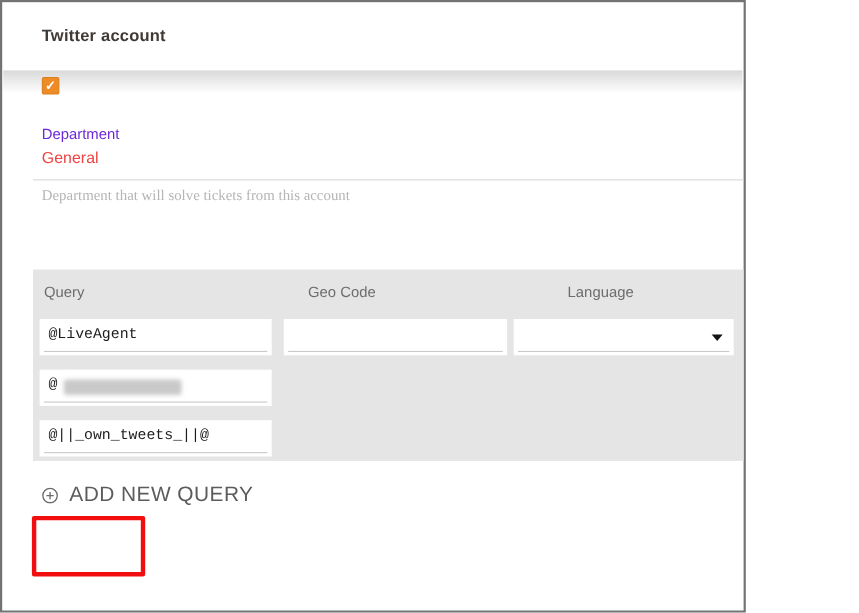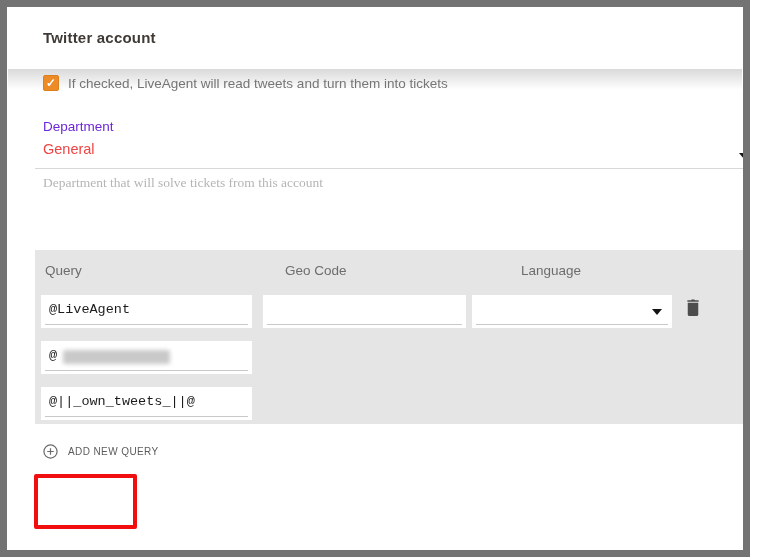--- a/index.html
+++ b/index.html
@@ -1,17 +1,17 @@
 <!DOCTYPE html>
 <html><head>
 <meta charset="utf-8">
 <style>
   html,body{margin:0;padding:0;background:#fff;}
   body{width:781px;height:557px;font-family:"Liberation Sans",sans-serif;-webkit-font-smoothing:antialiased;}
-  .dialog{position:relative;width:750px;height:557px;background:#fff;border:7px solid #737373;box-sizing:border-box;overflow:hidden;}
+  .dialog{position:relative;width:678px;height:557px;background:#fff;border:2px solid #737373;box-sizing:border-box;overflow:hidden;}
 
   .title{position:absolute;left:36px;top:22px;font-size:15px;font-weight:bold;color:#403a36;letter-spacing:.2px;}
   .close{position:absolute;left:744px;top:21px;width:22px;height:22px;font-size:17px;line-height:22px;text-align:center;color:#68727f;cursor:pointer;}
 
   .header-shadow{position:absolute;left:1px;right:1px;top:62px;height:21px;
     background:linear-gradient(to bottom,rgba(0,0,0,.15),rgba(0,0,0,0));pointer-events:none;}
 
   .cb-row{position:absolute;left:36px;top:68px;display:flex;align-items:center;}
   .checkbox{width:16px;height:16px;background:#ED8C26;border:1px solid #dd7f1d;border-radius:2px;box-sizing:border-box;
     color:#fff;font-size:12px;line-height:14px;text-align:center;font-weight:bold;}
@@ -36,42 +36,41 @@
   .c-query{left:6px;width:211px;}
   .c-geo{left:228px;width:203px;}
   .c-lang{left:437px;width:200px;}
   .lang-caret{position:absolute;right:10px;top:14px;}
   .redact{position:absolute;left:22px;top:9px;width:107px;height:14px;background:#c9c9c9;filter:blur(2px);border-radius:2px;}
 
   .trash{position:absolute;left:649px;top:46px;width:18px;height:21px;cursor:pointer;}
 
   .add-row{position:absolute;left:36px;top:437px;display:flex;align-items:center;cursor:pointer;}
   .add-icon{width:15px;height:15px;}
-  .add-label{margin-left:10px;font-size:10px;color:#5c5c5c;letter-spacing:.4px;}
+  .add-label{margin-left:10px;font-size:19px;color:#5c5c5c;letter-spacing:.4px;}
 
   .save-annotation{position:absolute;left:27px;top:467px;width:103px;height:55px;border:4px solid #F10E0E;
     border-radius:2px;box-sizing:border-box;pointer-events:none;}
   .save-btn{position:absolute;left:36px;top:475px;width:85px;height:37px;background:#F0922C;border:none;border-radius:3px;
     color:#fff;font-family:"Liberation Sans",sans-serif;font-size:13.5px;letter-spacing:.5px;cursor:pointer;}
 
   .scroll-thumb{position:absolute;left:771px;top:134px;width:7px;height:356px;background:#c8c8c8;}
 </style>
 </head>
 <body>
 
 <div class="dialog">
 
   <div class="title">Twitter account</div>
   <div class="close">✕</div>
 
   <div class="header-shadow"></div>
 
   <div class="cb-row">
     <span class="checkbox"><span>✓</span></span>
-    <span class="cb-label">If checked, LiveAgent will read tweets and turn them into tickets</span>
   </div>
 
   <div class="dept-label">Department</div>
   <div class="dept-value">General</div>
   <div class="dept-underline"></div>
   <div class="caret dept-caret"></div>
   <div class="dept-helper">Department that will solve tickets from this account</div>
 
   <div class="panel">
     <div class="col-head col-query">Query</div>

